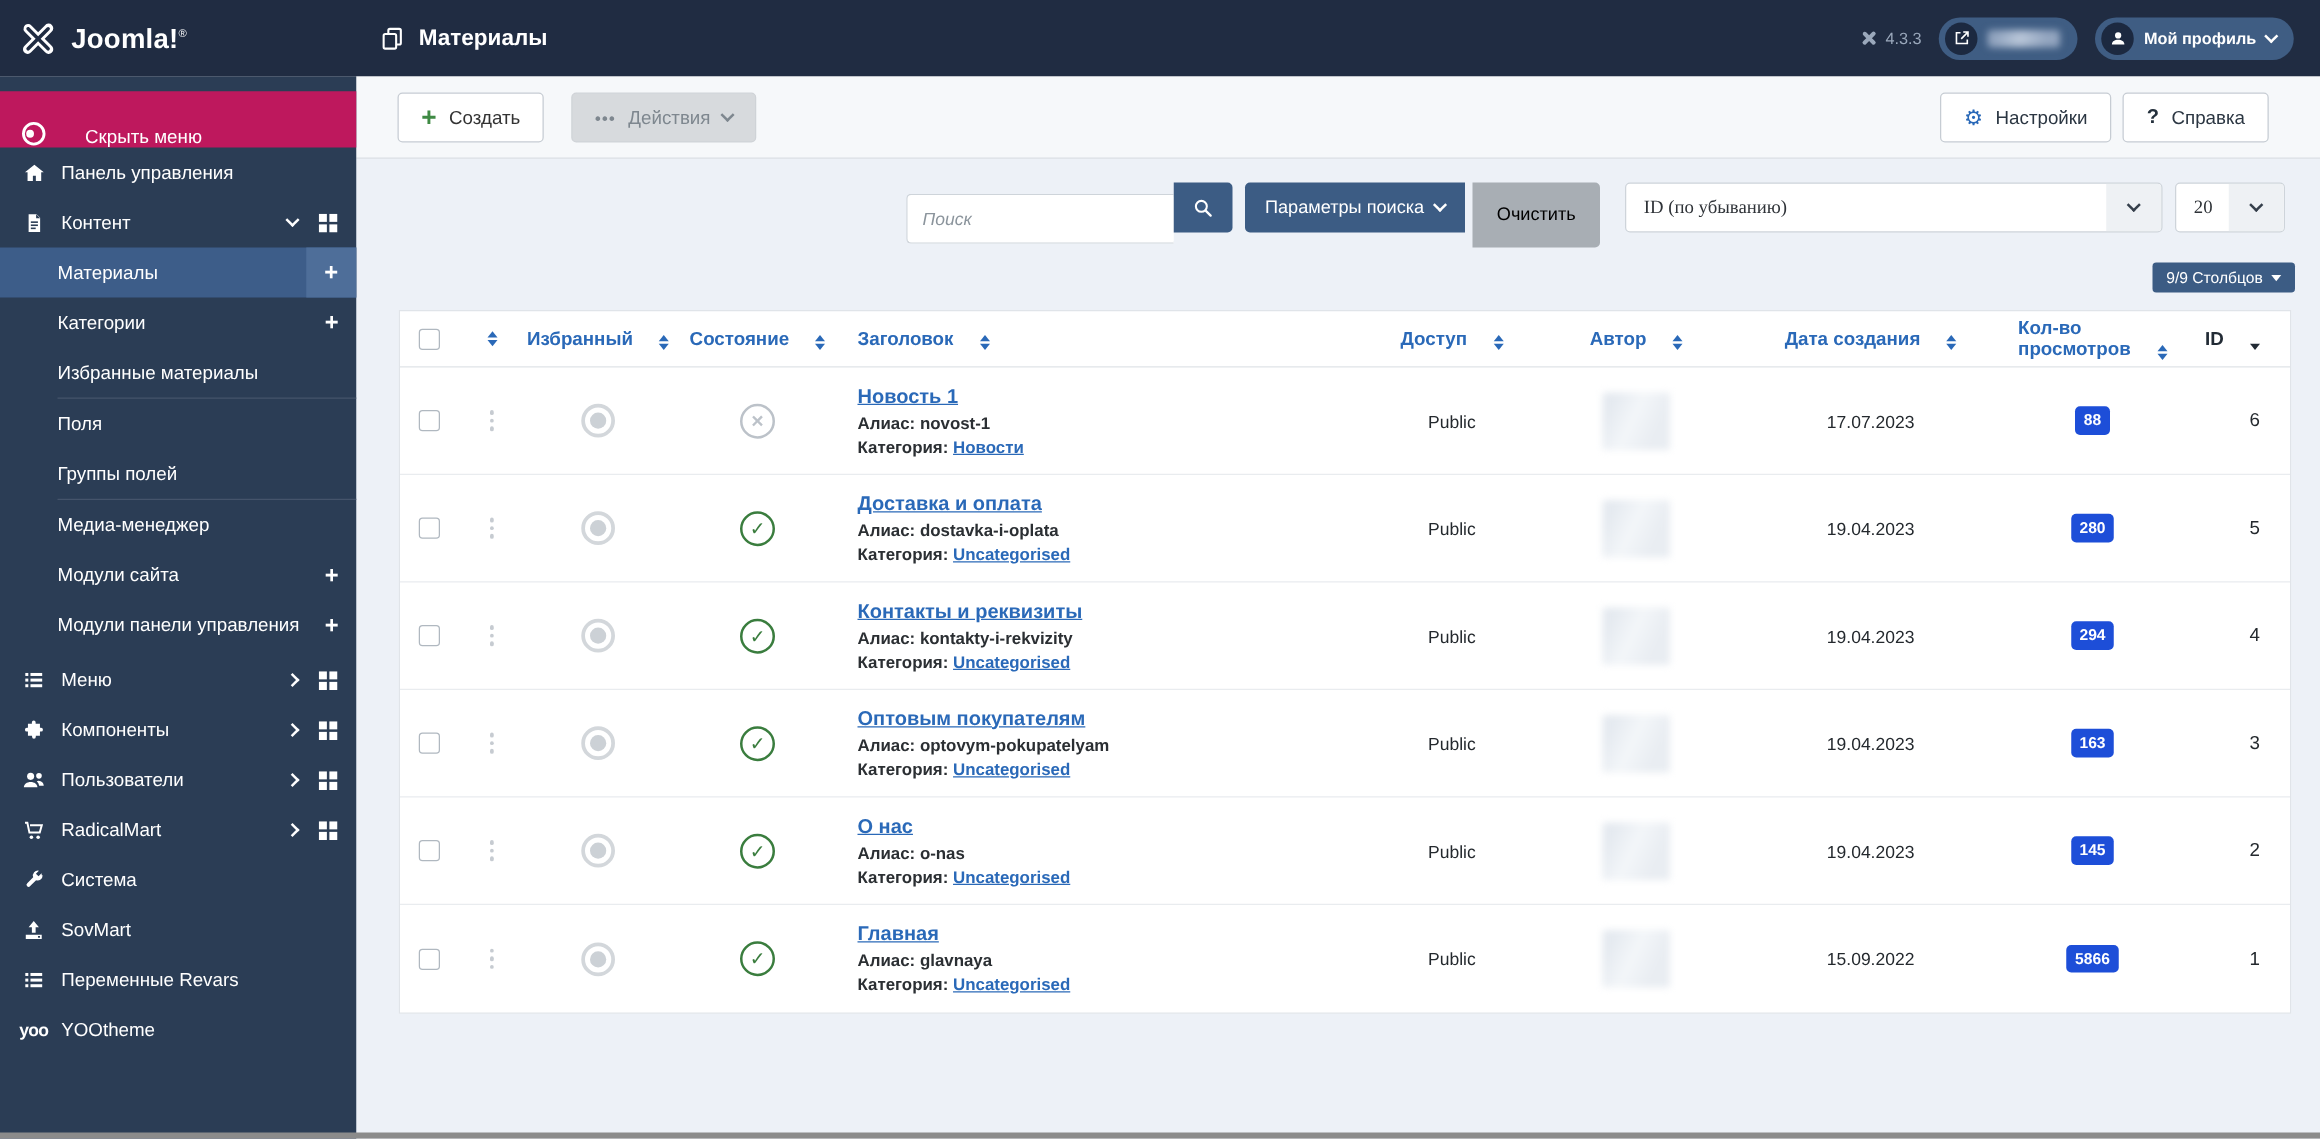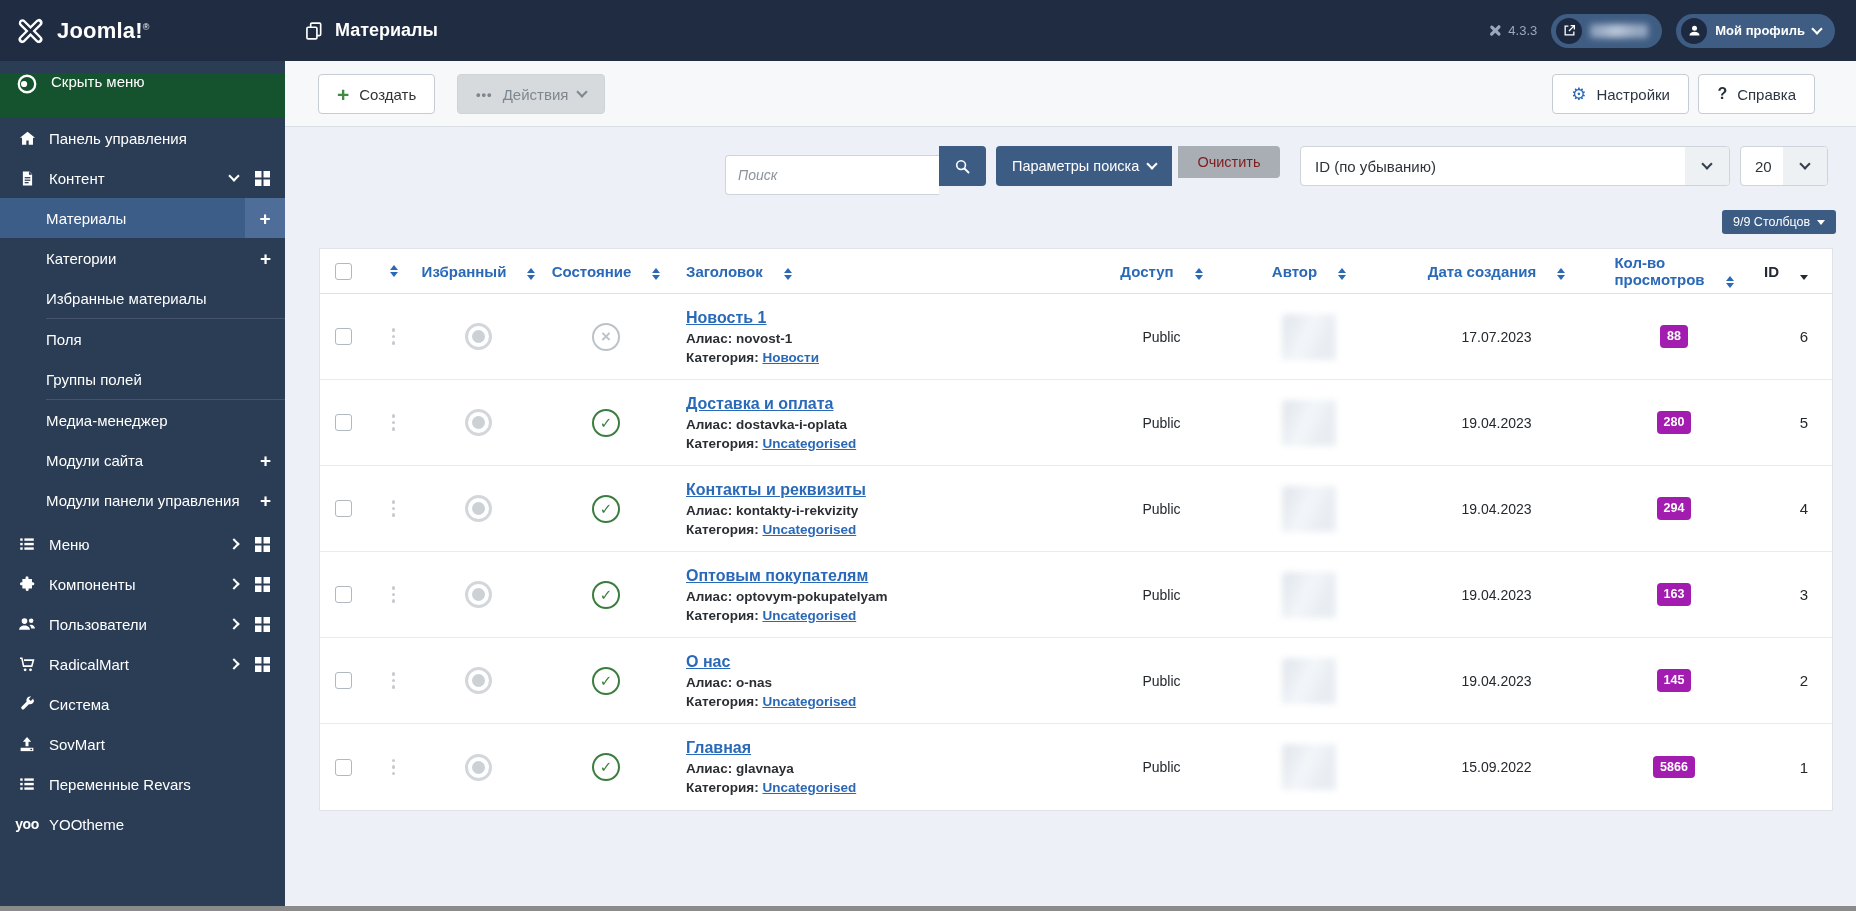--- a/index.html
+++ b/index.html
@@ -23,22 +23,22 @@
   .blur-site{width:58px;height:14px;border-radius:3px;
     background:linear-gradient(100deg,#8fa2bd 10%,#b9c6d8 45%,#93a5bf 80%);filter:blur(3px);}
   .profile-label{font-size:13px;font-weight:700;color:#fff;}
   .chev{width:8px;height:8px;border-right:2px solid currentColor;border-bottom:2px solid currentColor;
     display:inline-block;}
   .chev.down{transform:rotate(45deg);margin-top:-4px;}
   .chev.right{transform:rotate(-45deg);}
 
   
   .sidebar{position:absolute;top:61px;left:0;width:285px;bottom:0;background:#2b3d55;color:#fff;z-index:5;}
-  .menu-toggle{margin-top:12px;height:45px;background:#14532d;display:flex;align-items:flex-start;
-    gap:13px;padding:0 16px;font-size:15px;cursor:default;}
+  .menu-toggle{margin-top:12px;height:45px;background:#be185d;display:flex;align-items:flex-end;
+    gap:30px;padding:0 16px;font-size:15px;cursor:default;}
   .side-item{height:40px;display:flex;align-items:center;gap:0;padding:0 15px 0 16px;font-size:15px;}
   .s-icon{width:22px;display:flex;justify-content:center;margin-right:11px;flex:0 0 22px;color:#fff;}
   .s-label{white-space:nowrap;}
   .side-right{margin-left:auto;display:flex;align-items:center;gap:17px;}
   .grid-ic{display:flex;}
   .sub-item{position:relative;height:40px;display:flex;align-items:center;padding:0 14px 0 46px;font-size:15px;}
   .sub-item.active{background:#3d5d89;}
   .sub-plus{margin-left:auto;font-size:19px;font-weight:700;line-height:1;}
   .sub-item.active .sub-plus{position:absolute;right:0;top:0;width:40px;height:100%;background:#4e6e99;
     display:flex;align-items:center;justify-content:center;margin:0;}
@@ -61,27 +61,27 @@
 
   
   .search-input{position:absolute;top:94px;left:440px;width:214px;height:40px;border:1px solid #ced4da;
     border-right:none;border-radius:4px 0 0 4px;padding:0 12px;font-size:14px;color:#333;
     font-family:inherit;outline:none;background:#fff;}
   .search-input::placeholder{font-style:italic;color:#8b949c;}
   .search-btn{position:absolute;top:85px;left:654px;width:47px;height:40px;background:#3c5c84;
     border-radius:0 4px 4px 0;display:flex;align-items:center;justify-content:center;}
   .btn-tools{position:absolute;top:85px;left:711px;height:40px;background:#3c5c84;color:#fff;
     border-radius:4px 0 0 4px;display:flex;align-items:center;gap:9px;padding:0 16px;font-size:14.5px;}
-  .btn-clear{position:absolute;top:85px;left:893px;width:102px;height:32px;background:#a8aeb4;color:#7f1d1d;
+  .btn-clear{position:absolute;top:85px;left:893px;width:102px;height:52px;background:#a8aeb4;color:#000000;
     border-radius:0 4px 4px 0;display:flex;align-items:center;justify-content:center;font-size:14.5px;}
   .select{position:absolute;top:85px;height:40px;background:#fff;border:1px solid #ced4da;border-radius:4px;
     display:flex;align-items:center;overflow:hidden;}
   .sel-sort{left:1015px;width:430px;}
   .sel-size{left:1455px;width:88px;}
-  .sel-text{padding-left:14px;font-size:15px;color:#2f3338;flex:1;}
+  .sel-text{padding-left:14px;font-size:15px;color:#2f3338;flex:1;font-family:Liberation Serif, serif;}
   .sel-caret{width:44px;align-self:stretch;background:#eef1f4;display:flex;align-items:center;justify-content:center;color:#353f4b;}
   .columns-btn{position:absolute;top:149px;left:1437px;height:24px;background:#3c5c84;color:#fff;
     font-size:12.5px;border-radius:3px;display:flex;align-items:center;gap:7px;padding:0 11px;}
   .tri{width:0;height:0;border-left:4px solid transparent;border-right:4px solid transparent;}
   .tri.down{border-top:5px solid currentColor;}
   .tri.up{border-bottom:5px solid currentColor;}
 
   
   .table{position:absolute;top:187px;left:34px;width:1514px;background:#fff;border:1px solid #e0e4e9;}
   .grid-row{display:grid;grid-template-columns:46px 55px 115px 140px 1fr 165px 130px 245px 110px 103px;
@@ -107,21 +107,21 @@
   .st{width:28px;height:28px;border-radius:50%;border:2px solid;display:flex;align-items:center;
     justify-content:center;font-weight:700;text-decoration:none;}
   .st-pub{border-color:#3a7d3e;color:#3a7d3e;font-size:15px;}
   .st-unpub{border-color:#bcc2c9;color:#bcc2c9;font-size:17px;}
   .c-title{flex-direction:column;align-items:flex-start;justify-content:center;gap:4px;padding-left:10px;font-weight:bold;}
   .title-link{color:#2a69b8;text-decoration:underline;font-size:16px;cursor:pointer;}
   .meta{font-size:13.5px;color:#2b2f33;}
   .cat-link{color:#2a69b8;text-decoration:underline;cursor:pointer;}
   .blur-author{width:54px;height:46px;border-radius:2px;
     background:linear-gradient(115deg,#e5eaf0 15%,#f3f6f9 45%,#e9edf2 75%);filter:blur(3px);}
-  .badge{background:#a21caf;color:#fff;font-size:12.5px;font-weight:700;padding:4px 7px;
+  .badge{background:#1d4ed8;color:#fff;font-size:12.5px;font-weight:700;padding:4px 7px;
     border-radius:4px;min-width:22px;text-align:center;line-height:1.15;}
   .c-id{justify-content:flex-end;padding-right:24px;font-size:15px;}
   .bottom-strip{position:absolute;left:0;bottom:0;width:100%;height:5px;background:#8b8b8b;z-index:10;}
 </style>
 </head>
 <body>
 
 <div class="header">
   <div class="logo-block">
     <svg width="30" height="30" viewBox="0 0 24 24">

